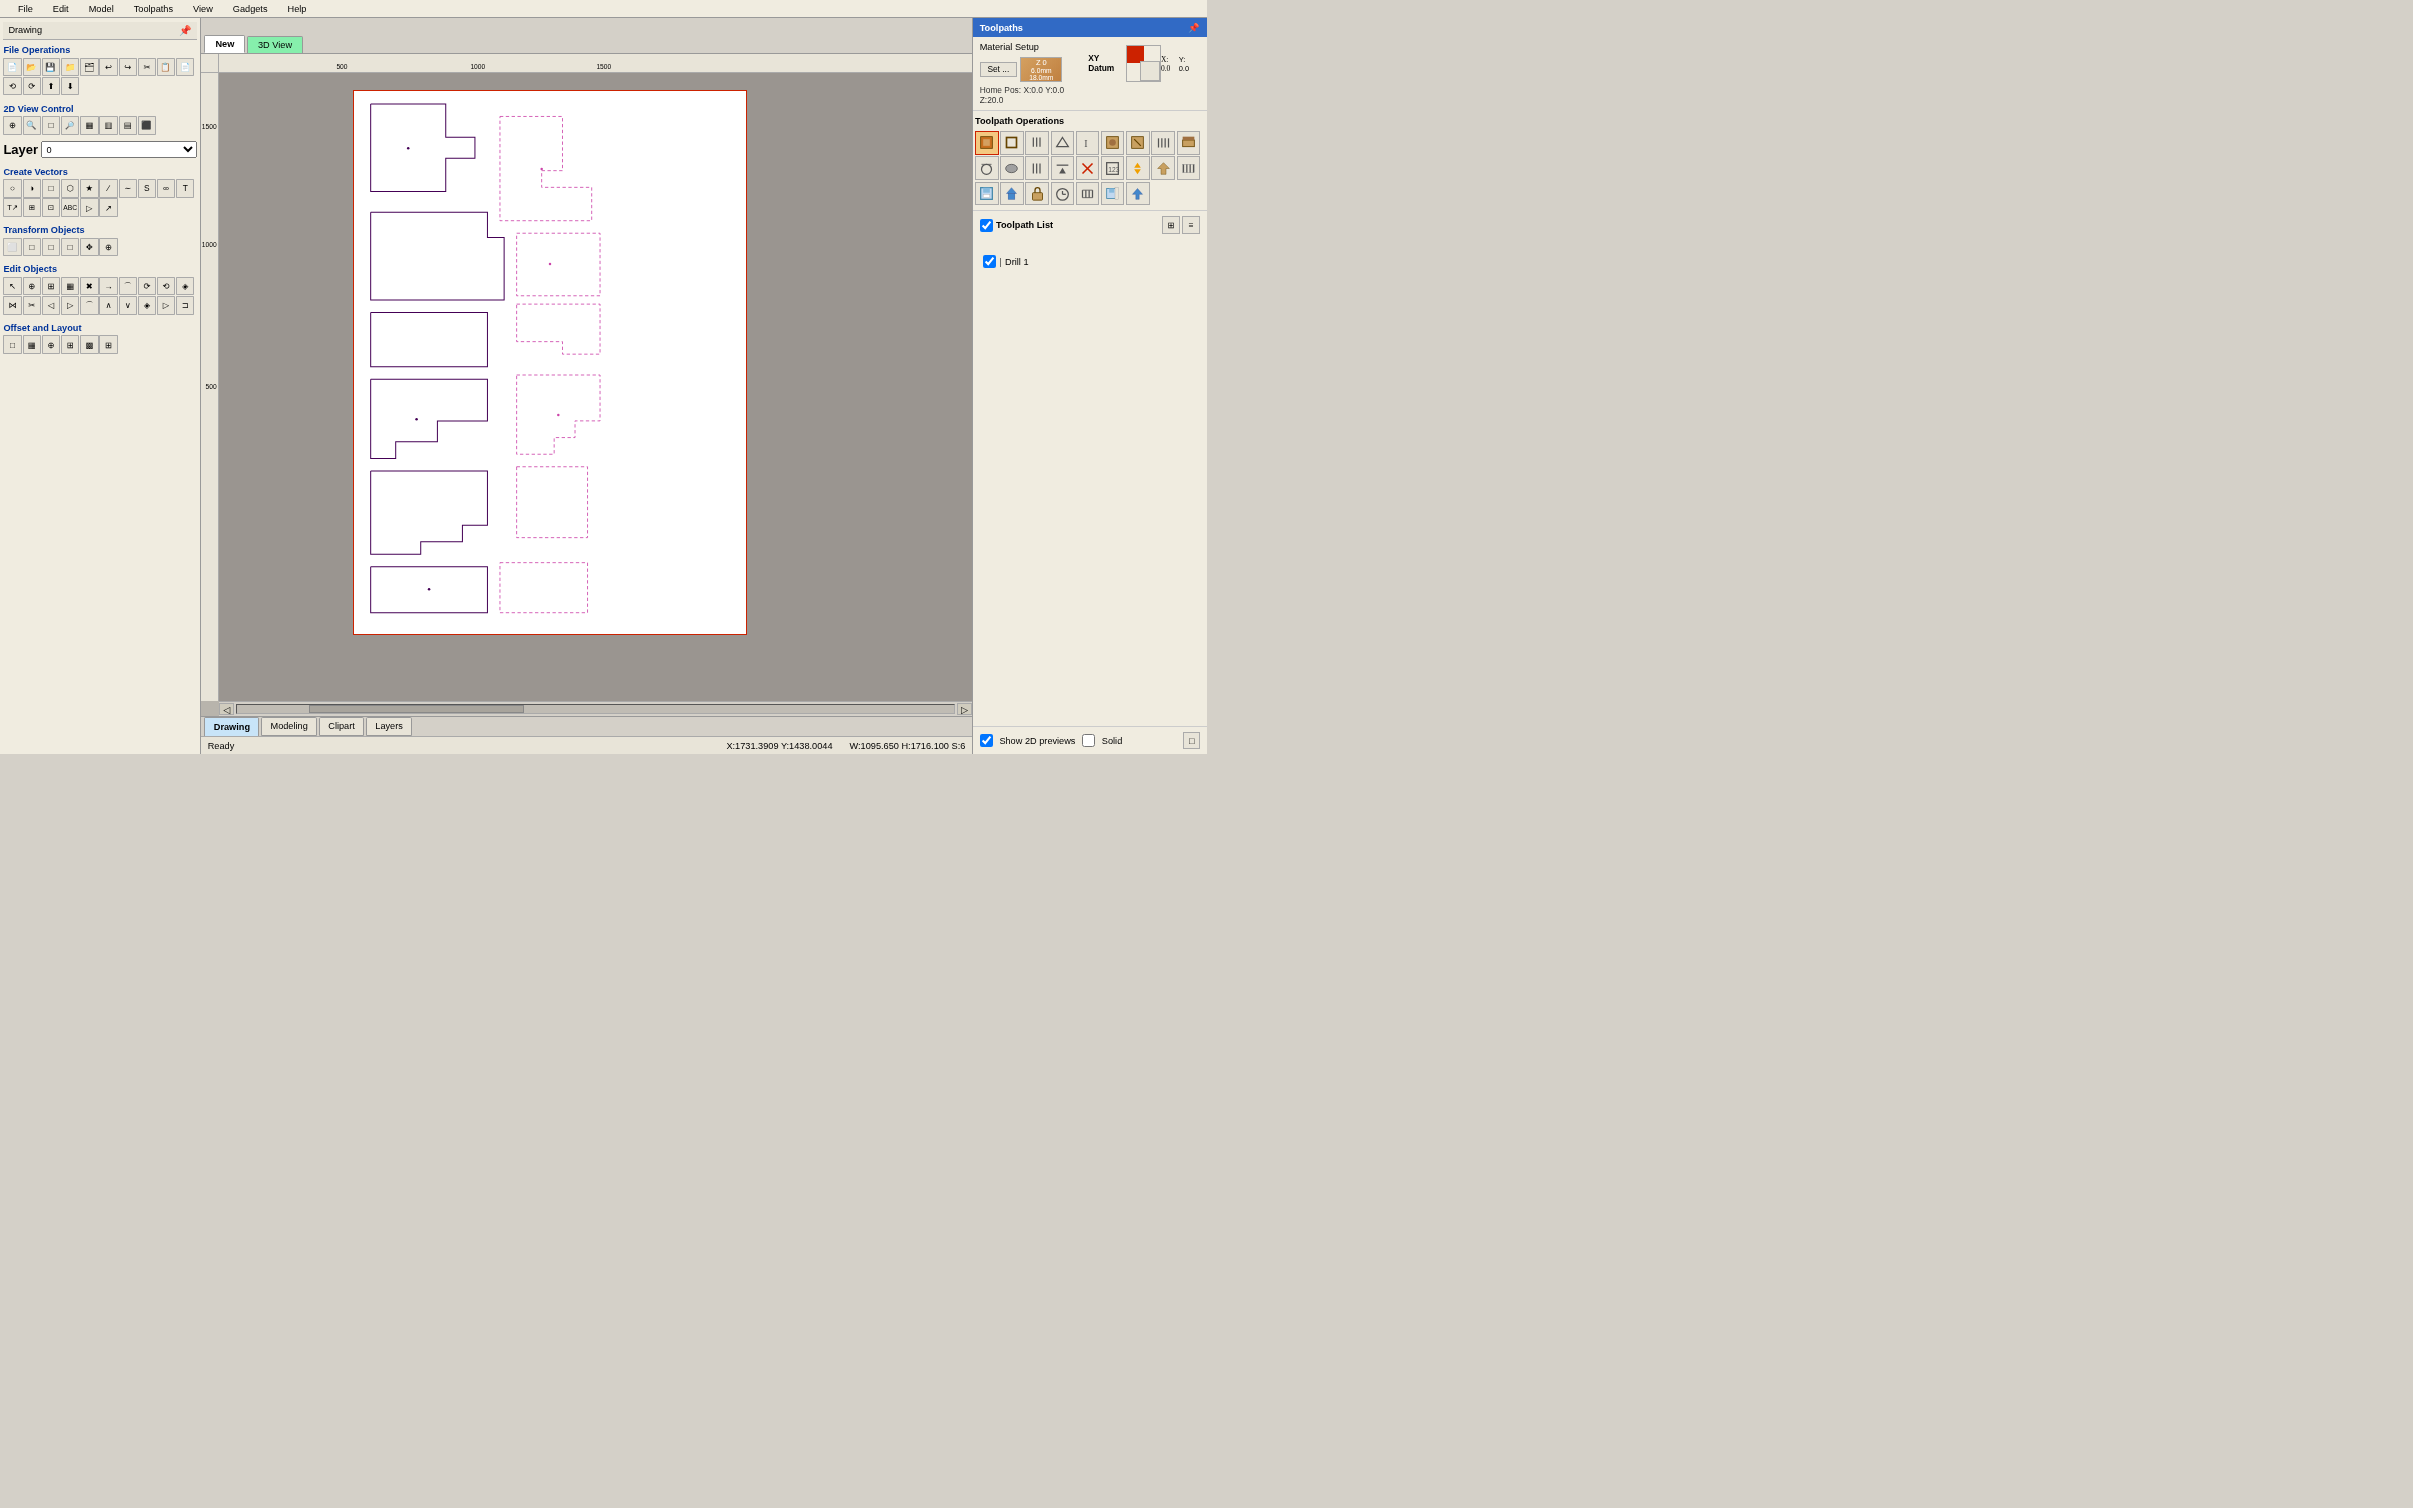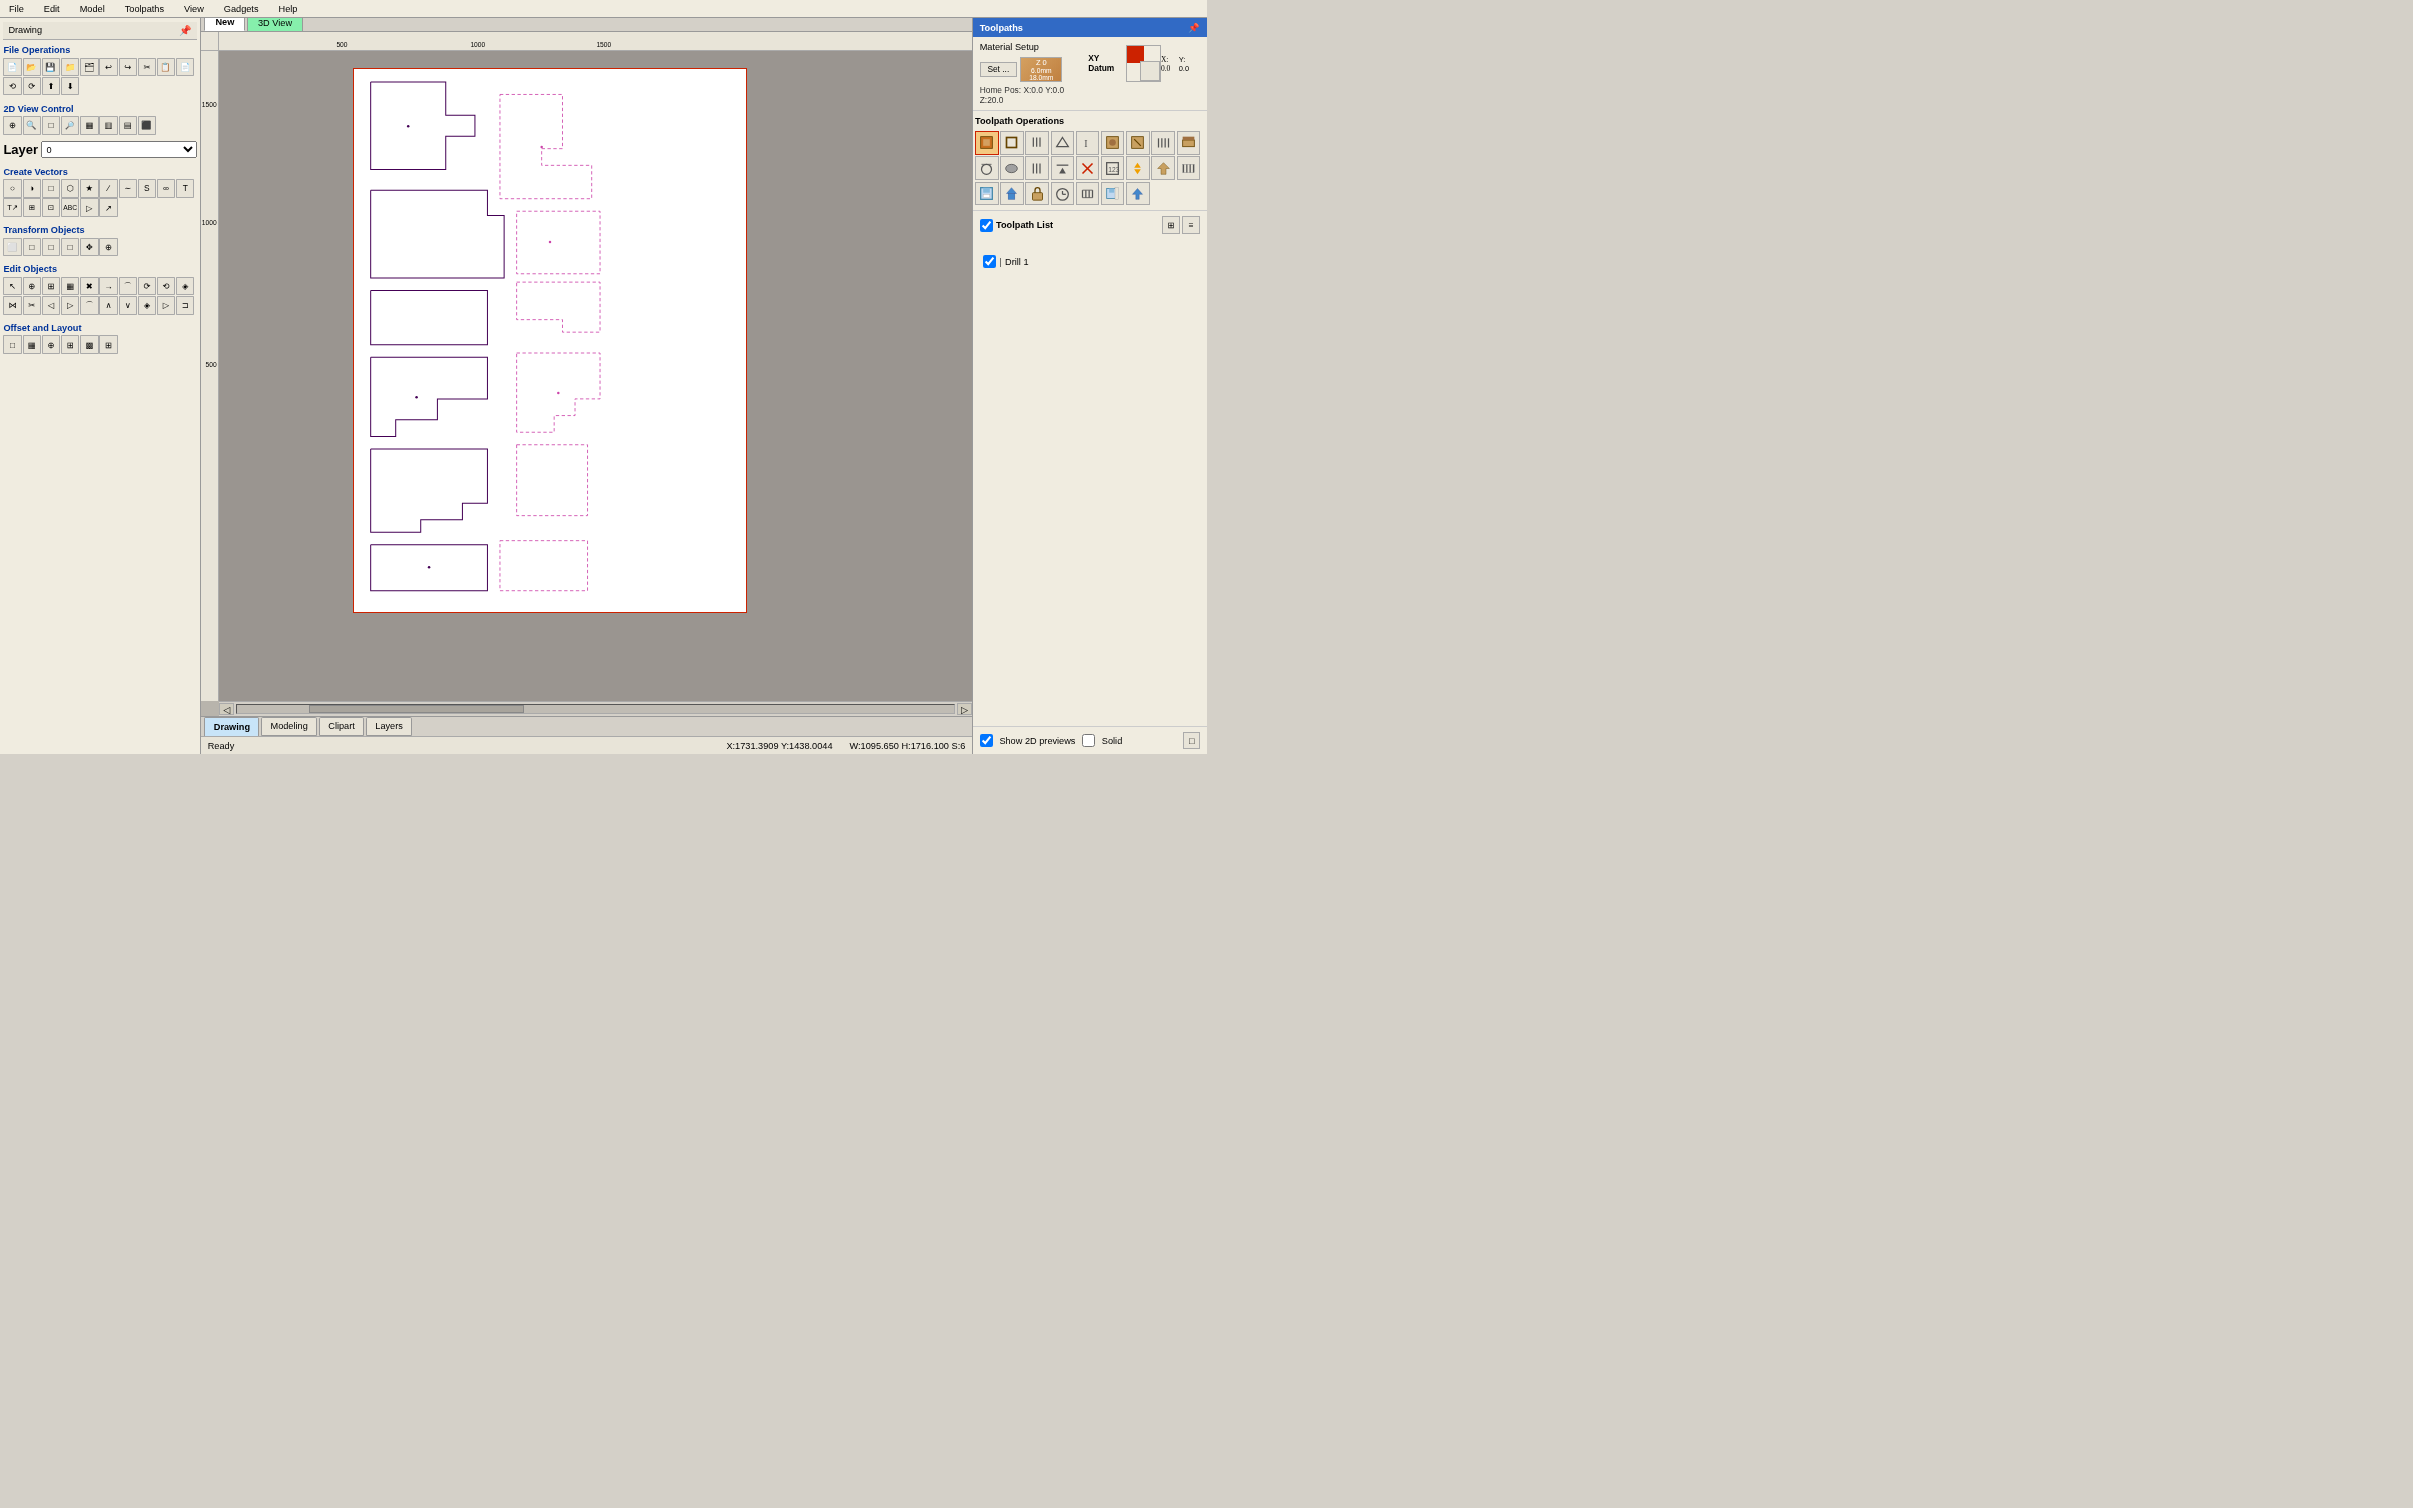--- a/index.html
+++ b/index.html
@@ -1,19 +1,19 @@
 <!DOCTYPE html>
 <html style="font-size:13.4px"><head>
   <meta charset="utf-8">
   <style>
     * { margin: 0; padding: 0; box-sizing: border-box; }
     body { width: 1207px; height: 754px; overflow: hidden; font-family: 'Segoe UI', Arial, sans-serif; font-size: 9.2px; background: #d4d0c8; user-select: none; }
 
     
-    #menubar { display: flex; align-items: center; background: #f0ece0; height: 18.4px; border-bottom: 0.8px solid #999; padding: 0 4px; gap: 10px; }
+    #menubar { display: flex; align-items: center; background: #f0ece0; height: 18.4px; border-bottom: 0.8px solid #999; padding: 0 13px; gap: 10px; }
     .menu-item { padding: 1.7px 5px; cursor: pointer; font-size: 9.2px; }
 
     
     #main-layout { display: flex; height: 736px; }
 
     
     #left-panel { width: 201px; background: #f0ece0; border-right: 0.8px solid #999; display: flex; flex-direction: column; overflow-y: auto; padding: 3.4px; flex-shrink: 0; }
 
     
     #drawing-titlebar { background: #e8e4d8; border-bottom: 0.8px solid #aaa; padding: 1.7px 5px; font-size: 9.2px; display: flex; align-items: center; justify-content: space-between; height: 18.4px; }
@@ -27,21 +27,21 @@
 
     
     .layer-row { display: flex; align-items: center; gap: 3.4px; margin: 3.4px 0; }
     .layer-label { font-size: 13px; font-weight: bold; }
     .layer-select { font-size: 9.2px; height: 17px; flex: 1; }
 
     
     #center-area { flex: 1; display: flex; flex-direction: column; background: #c8c4bc; overflow: hidden; }
 
     
-    #tab-bar { display: flex; background: #d4d0c8; height: 14px; align-items: flex-end; padding-left: 3.4px; border-bottom: 0.8px solid #999; }
+    #tab-bar { display: flex; background: #d4d0c8; height: 36px; align-items: flex-end; padding-left: 3.4px; border-bottom: 0.8px solid #999; }
     .tab { padding: 3.4px 10px; font-size: 9.2px; cursor: pointer; border: 0.8px solid #999; border-bottom: none; background: #86efac; margin-right: 1.7px; border-radius: 1.7px 1.7px 0 0; }
     .tab.active { background: white; font-weight: bold; border-bottom: 0.8px solid white; }
 
     
     #canvas-area { flex: 1; position: relative; overflow: hidden; background: #b8b4ac; }
 
     
     .ruler-h { position: absolute; top: 0; left: 18.4px; right: 0; height: 18.4px; background: #e8e4d8; border-bottom: 0.8px solid #aaa; display: flex; align-items: flex-end; font-size: 7.5px; overflow: hidden; }
     .ruler-v { position: absolute; top: 18.4px; left: 0; width: 18.4px; bottom: 15px; background: #e8e4d8; border-right: 0.8px solid #aaa; display: flex; flex-direction: column; align-items: flex-end; font-size: 7.5px; overflow: hidden; }
     .ruler-corner { position: absolute; top: 0; left: 0; width: 18.4px; height: 18.4px; background: #e8e4d8; border-right: 0.8px solid #aaa; border-bottom: 0.8px solid #aaa; }

